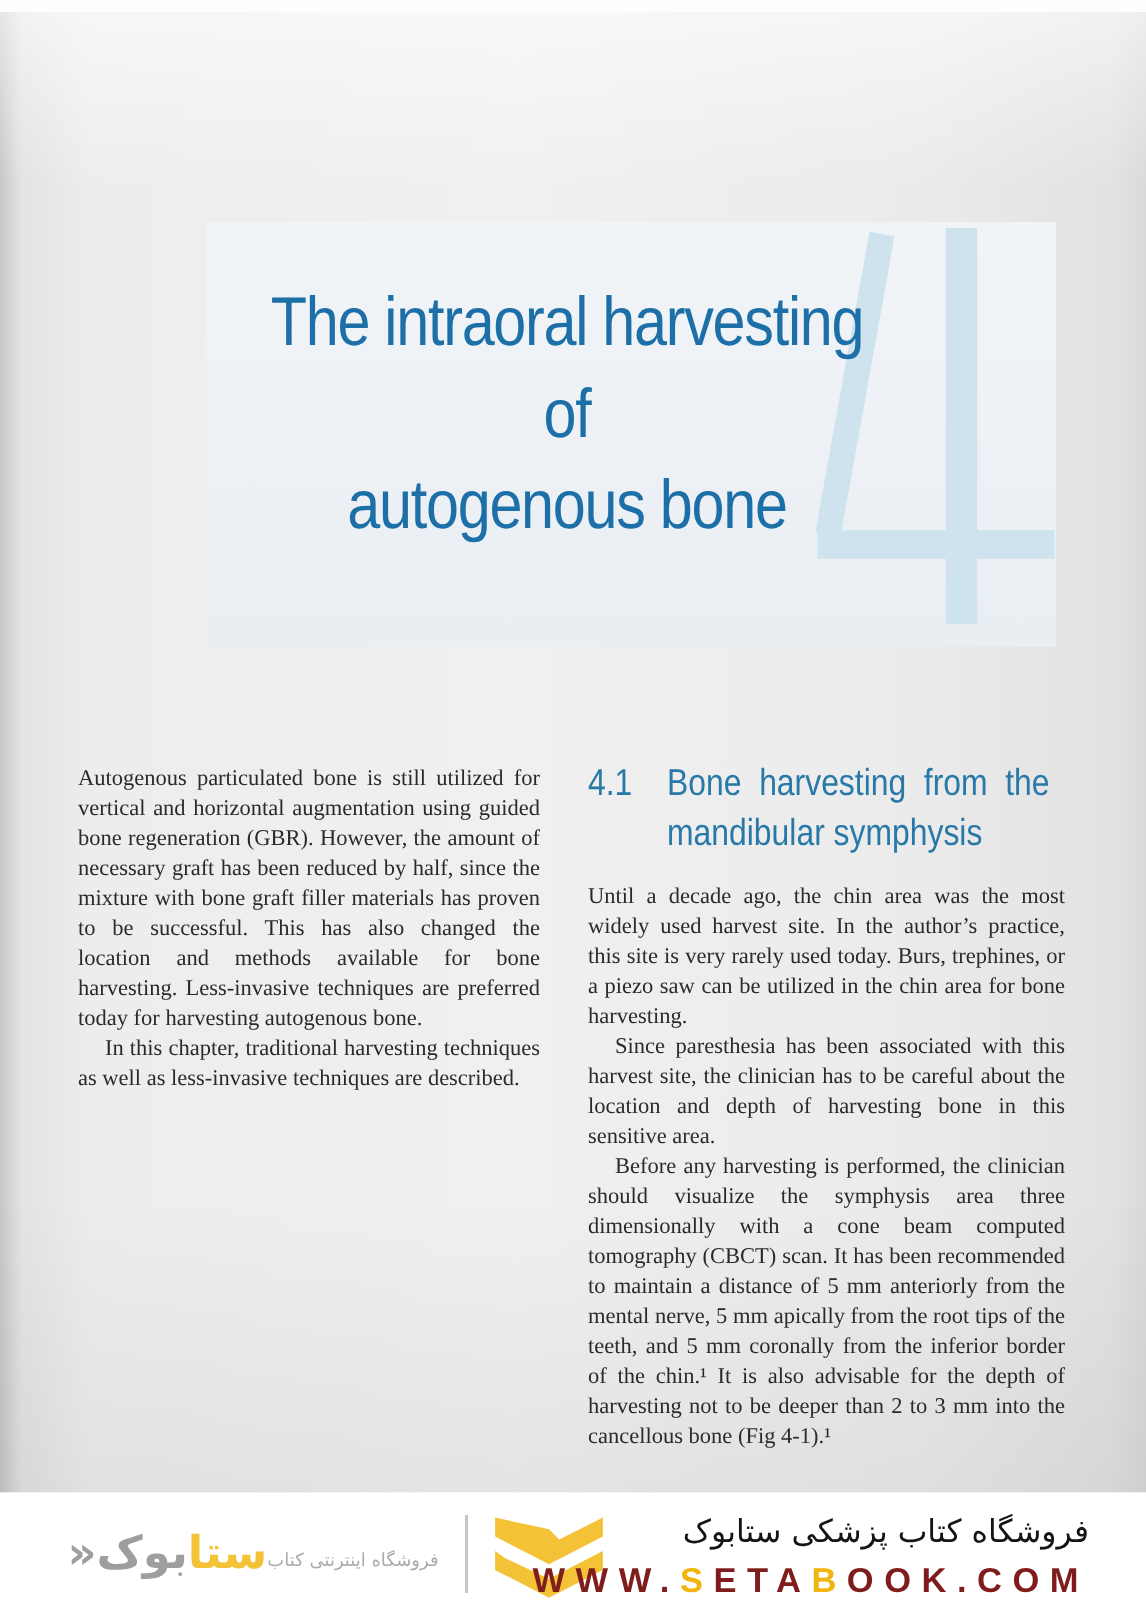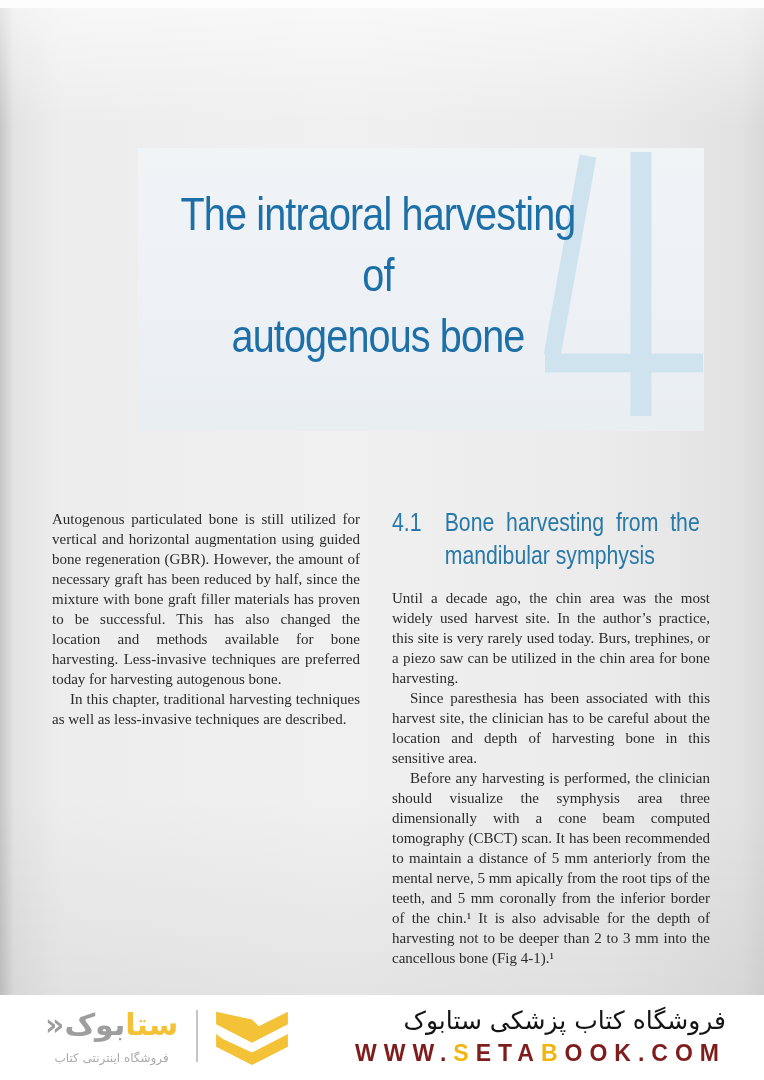--- a/index.html
+++ b/index.html
@@ -54,40 +54,40 @@
   }
   .section-heading .h-num{width:62px;flex:0 0 62px;}
   .section-heading .h-text{width:300px;}
   
   .footer{
     position:absolute;left:0;top:995px;width:764px;height:85px;background:#ffffff;
   }
   .brand-left{
     position:absolute;left:45px;top:8px;display:flex;align-items:center;
   }
-  .wordmark-block{display:flex;flex-direction:column;align-items:center;}
+  .wordmark-block{display:flex;flex-direction:row;align-items:center;}
   .wordmark{
     direction:rtl;font-family:"DejaVu Sans", sans-serif;
     font-size:30px;font-weight:bold;line-height:36px;white-space:nowrap;
   }
   .wm-yellow{color:#f4c236;}
   .wm-gray{color:#9e9e9e;}
   .wm-tagline{
     direction:rtl;font-family:"DejaVu Sans", sans-serif;
     font-size:12px;color:#ababab;margin-top:8px;white-space:nowrap;
   }
   .brand-divider{
     width:2px;height:52px;background:#c6c6c6;margin:0 14px 0 18px;
   }
   .brand-right{
     position:absolute;right:38px;top:12px;text-align:right;
   }
   .store-name-fa{
     direction:rtl;font-family:"DejaVu Sans", sans-serif;
-    font-size:25px;color:#141414;line-height:28px;white-space:nowrap;
+    font-size:21px;color:#141414;line-height:28px;white-space:nowrap;
   }
   .site-url{
     font-family:"Liberation Sans", sans-serif;
     font-size:23px;font-weight:bold;letter-spacing:7px;
     line-height:30px;margin-top:3px;white-space:nowrap;
   }
   .u-dark{color:#7f1d1d;}
   .u-gold{color:#f2b50d;}
 </style>
 </head>

